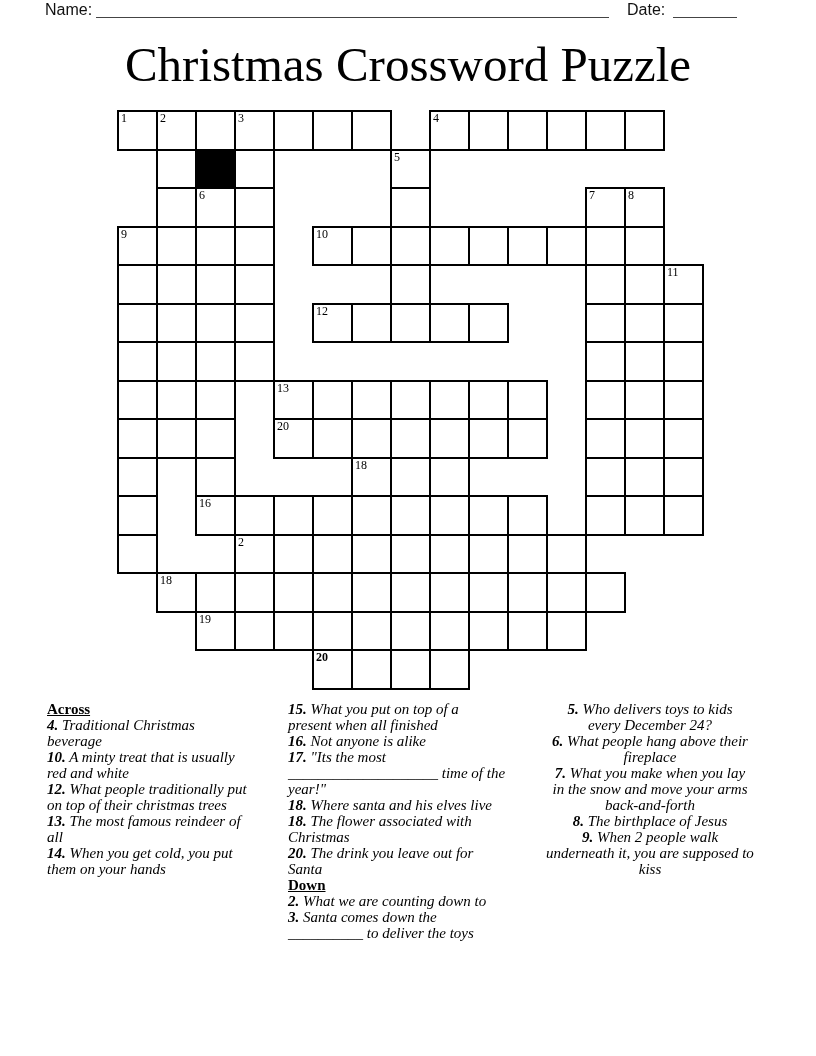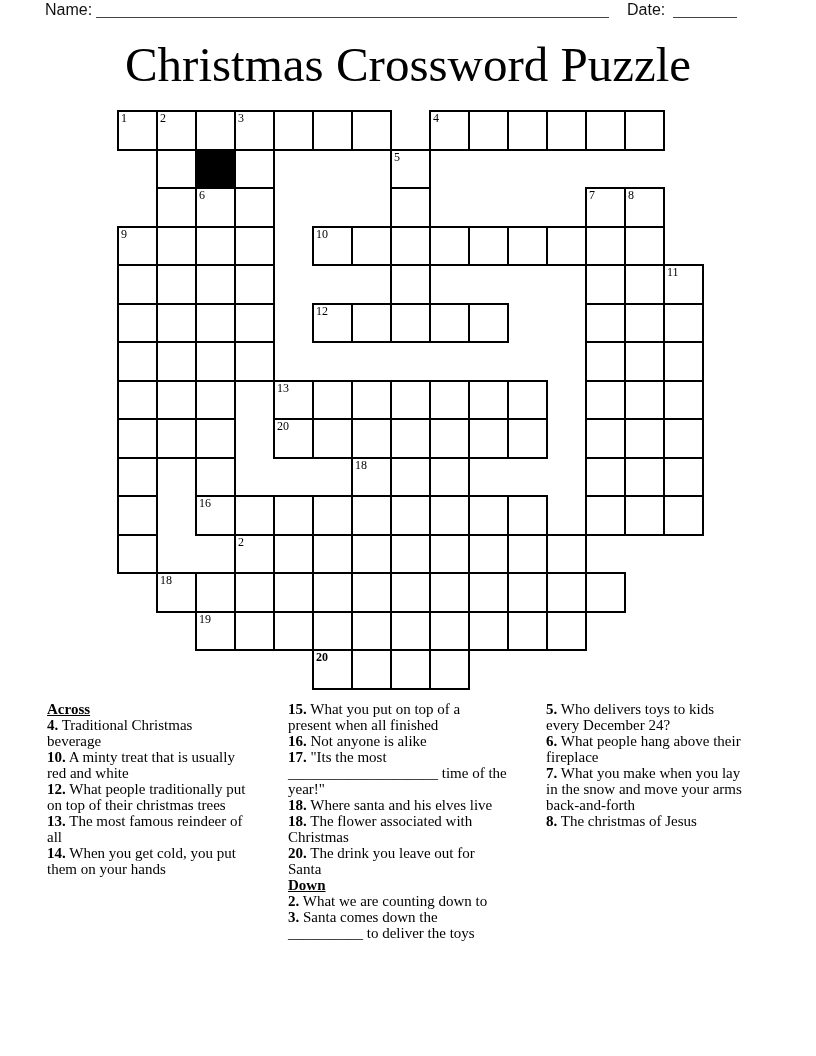--- a/index.html
+++ b/index.html
@@ -70,27 +70,27 @@
   
   .clue-col {
     position: absolute;
     top: 701px;
     width: 240px;
     font-size: 15px;
     line-height: 16px;
   }
   #clue-column-1 { left: 47px; }
   #clue-column-2 { left: 288px; }
-  #clue-column-3 { left: 546px; }
+  #clue-column-3 { left: 530px; text-align: center; }
   .clue-header {
     font-weight: bold;
     text-decoration: underline;
     font-size: 15px;
   }
-  .clue { white-space: pre-line; }
+  .clue { white-space: pre-line; font-style: italic; }
   .clue b { font-weight: bold; }
 </style>
 </head>
 <body>
 
 <div id="page">
 
   <span id="name-label" class="hdr-label">Name:</span>
   <div id="name-line" class="hdr-line"></div>
 
@@ -319,16 +319,19 @@
 __________ to deliver the toys</span></div>
     </div>
   <div id="clue-column-3" class="clue-col">
       <div class="clue"><b>5.</b><span class="clue-text"> Who delivers toys to kids
 every December 24?</span></div>
       <div class="clue"><b>6.</b><span class="clue-text"> What people hang above their
 fireplace</span></div>
       <div class="clue"><b>7.</b><span class="clue-text"> What you make when you lay
 in the snow and move your arms
 back-and-forth</span></div>
-      <div class="clue"><b>8.</b><span class="clue-text"> The christmas of Jesus</span></div>
+      <div class="clue"><b>8.</b><span class="clue-text"> The birthplace of Jesus</span></div>
+      <div class="clue"><b>9.</b><span class="clue-text"> When 2 people walk
+underneath it, you are supposed to
+kiss</span></div>
     </div>
 
 </div>
 
 </body></html>

